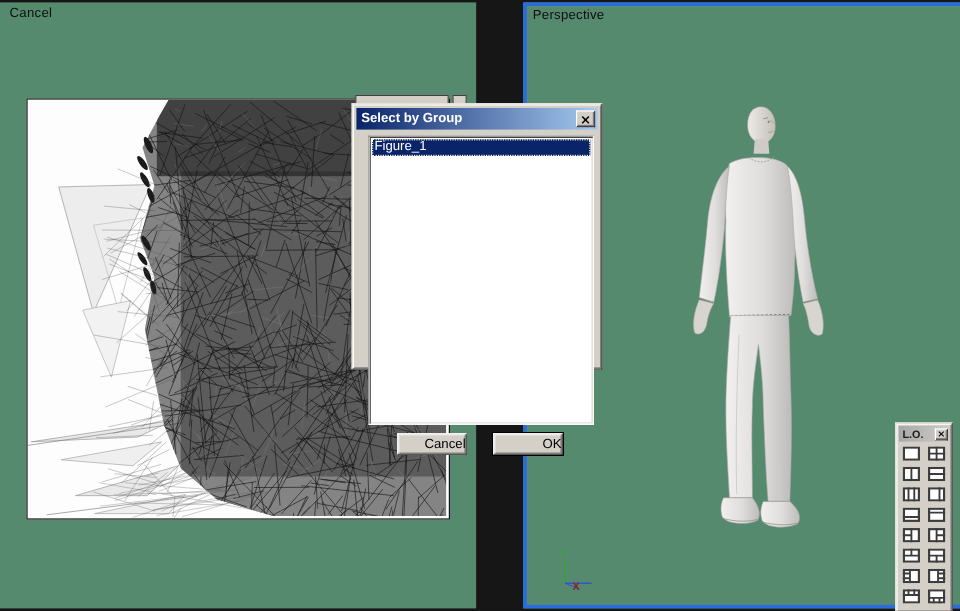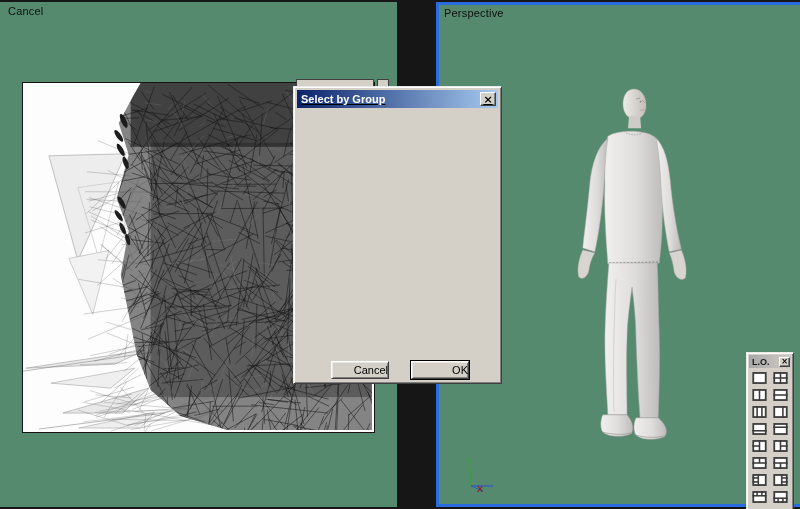--- a/index.html
+++ b/index.html
@@ -27,21 +27,21 @@
   .figure-svg{position:absolute; left:122px; top:83px; width:132px; height:362px;}
 
   
   .gizmo{position:absolute; left:18px; top:450px; width:48px; height:40px;}
   .gizmo text{font-size:9px; font-family:"Liberation Sans",sans-serif;}
 
   
   .win{background:var(--window-gray);
     border:1px solid; border-color:#eceae6 #3f3f3f #3f3f3f #eceae6;
     box-shadow:inset 1px 1px 0 #fff, inset -1px -1px 0 #808080;}
-  .dialog{position:absolute; left:293px; top:86px; width:209px; height:298px; z-index:30;text-decoration:underline;}
+  .dialog{position:absolute; left:293px; top:86px; width:209px; height:222px; z-index:30;}
   .titlebar{height:18px; margin:3px 3px 0 3px; padding:0 2px 0 4px;
     background:linear-gradient(90deg, var(--selection-navy), var(--titlebar-gradient-end));
     display:flex; align-items:center; color:#fff; font-size:11px; font-weight:bold;}
   .titlebar .tb-text{flex:1; white-space:nowrap; overflow:hidden;}
   .xbtn{width:16px; height:14px; background:var(--window-gray);
     border:1px solid; border-color:#fff #404040 #404040 #fff;
     box-shadow:inset -1px -1px 0 #808080;
     font-size:11px; font-weight:bold; line-height:11px; color:#000;
     display:flex; align-items:center; justify-content:center; cursor:default; font-family:"DejaVu Sans",sans-serif;}
   .listbox{position:absolute; left:13px; top:26px; width:188px; height:241px; background:#fff;
@@ -181,20 +181,23 @@
 </div>
 
 <div class="bg-fragment frag-a"></div>
 <div class="bg-fragment frag-b"></div>
 
 <div class="win dialog">
   <div class="titlebar">
     <span class="tb-text">Select by Group</span>
     <span class="xbtn">×</span>
   </div>
+  <div class="listbox" id="group-list">
+      <div class="list-item selected">Figure_1</div>
+    </div>
   <button class="btn btn-cancel">Cancel</button>
   <button class="btn btn-ok">OK</button>
 </div>
 
 <div class="win lo-palette">
   <div class="lo-title">
     <span class="tb-text">L.O.</span>
     <span class="xbtn">×</span>
   </div>
   <div class="lo-grid" id="lo-grid">

